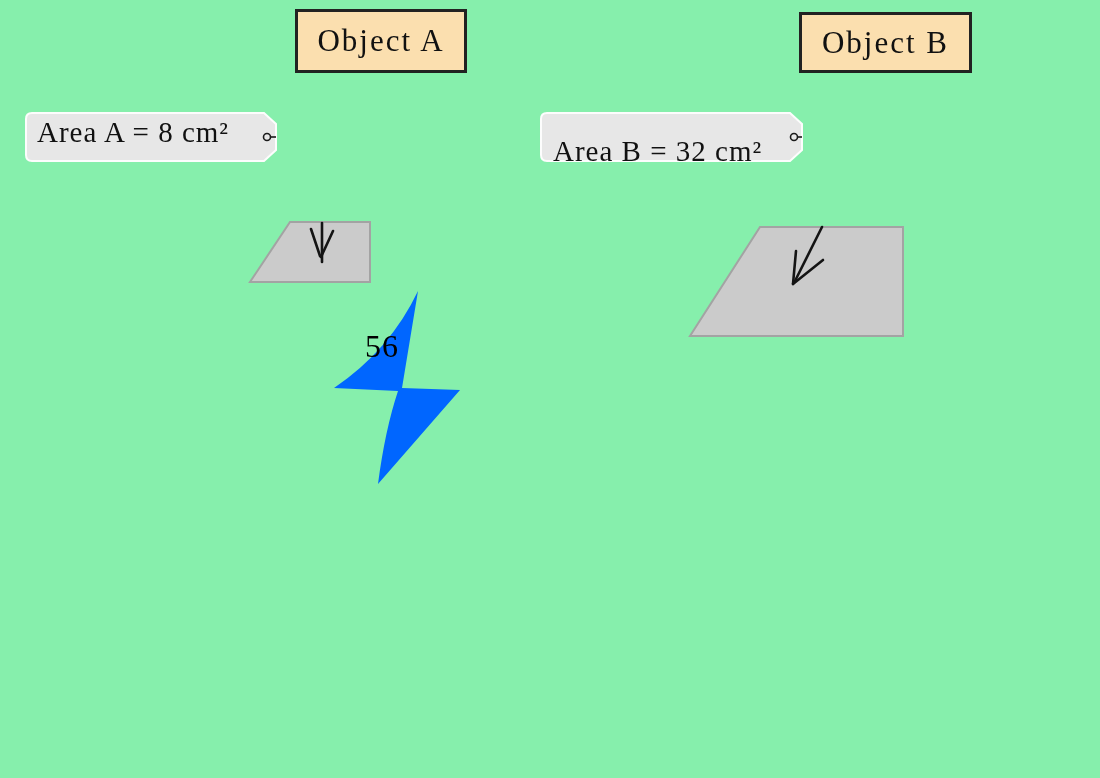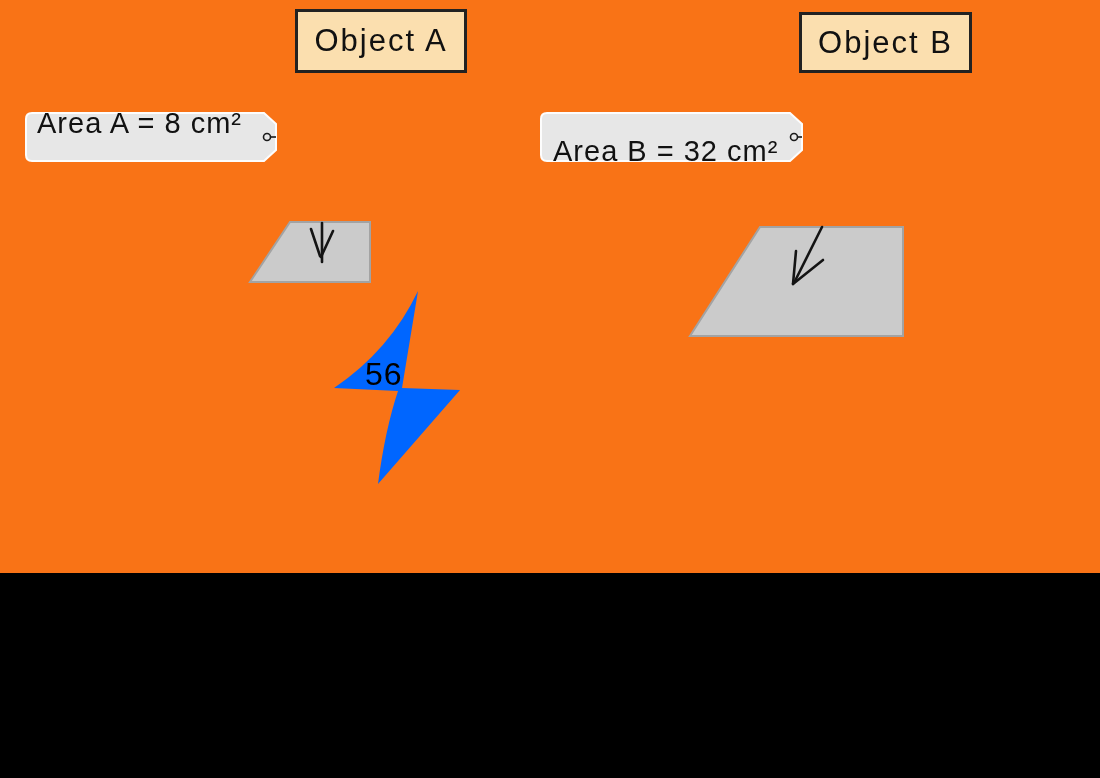--- a/index.html
+++ b/index.html
@@ -3,24 +3,24 @@
 <meta charset="utf-8">
 <style>
   html, body {
     margin: 0;
     padding: 0;
     background: #000000;
   }
   #stage {
     position: relative;
     width: 1100px;
-    height: 573px;
-    background: #f97316;
+    height: 778px;
+    background: #86efac;
     overflow: hidden;
-    font-family: Liberation Sans, sans-serif;
+    font-family: Liberation Serif, serif;
   }
   #shapes {
     position: absolute;
     left: 0;
     top: 0;
   }
   .title-box {
     position: absolute;
     background: #fbdfaf;
     border: 3px solid #222222;
@@ -49,34 +49,33 @@
     position: absolute;
     height: 49px;
     line-height: 49px;
     color: #111111;
     font-size: 29px;
     letter-spacing: 1px;
     white-space: nowrap;
   }
   #tag-a-text {
     left: 37px;
-    top: 99px;
+    top: 108px;
   }
   #tag-b-text {
     left: 553px;
     top: 127px;
   }
   #bolt-label {
     position: absolute;
     left: 365px;
     top: 328px;
     color: #000000;
     font-size: 32px;
     letter-spacing: 1px;
-    margin-top: 28px;
   }
 </style>
 </head>
 <body>
 
 <div id="stage">
 
   <svg id="shapes" width="1100" height="778" viewBox="0 0 1100 778">
 
     <g>

